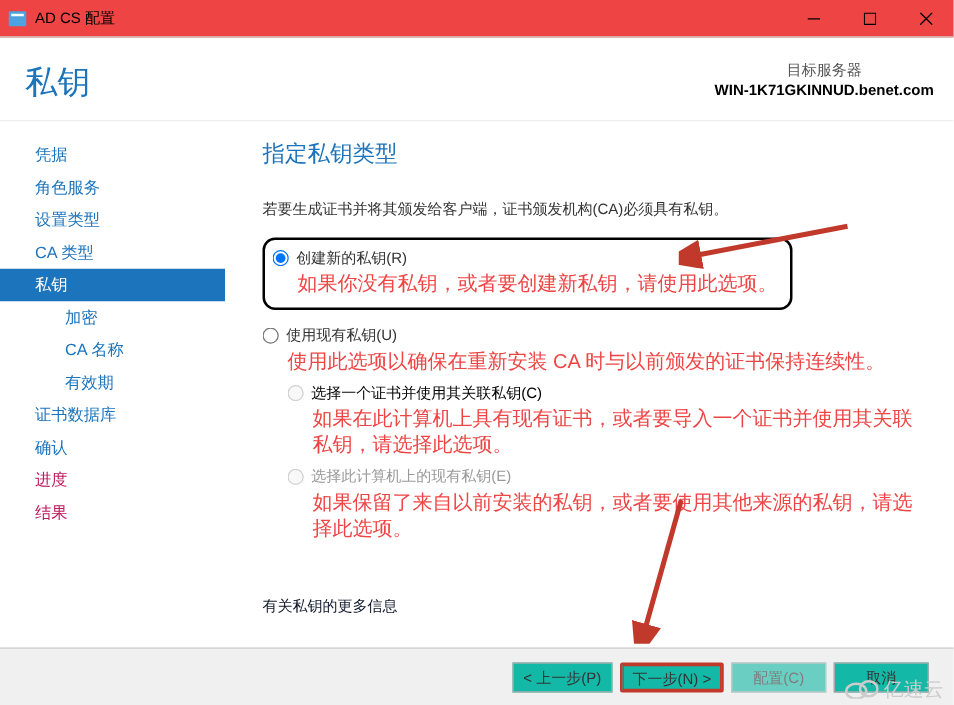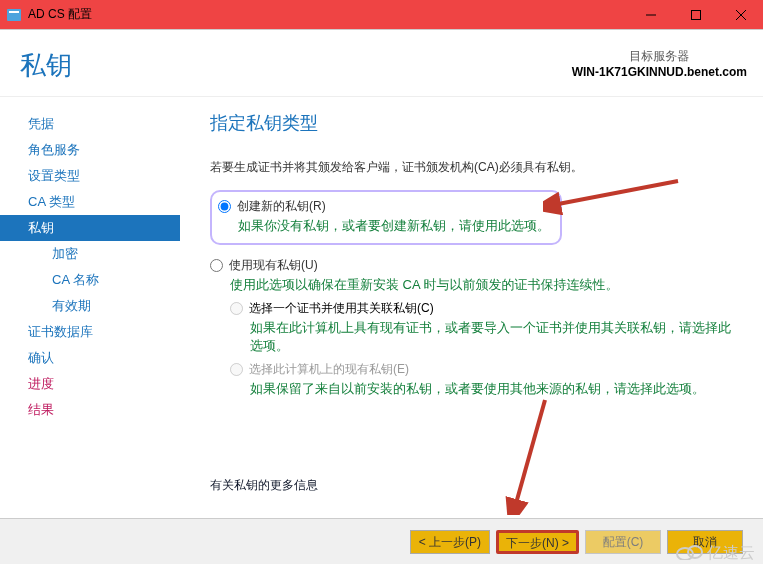--- a/index.html
+++ b/index.html
@@ -77,23 +77,23 @@
     font-size: 18px;
     color: #1c74bc;
     font-weight: 400;
     margin-bottom: 24px;
   }
   .intro { font-size: 12px; color:#333; margin-bottom: 14px;}
   .opt-group { margin-bottom: 10px; padding-left: 0px;}
   .opt-row { display:flex; align-items:flex-start;}
   .opt-radio { margin: 2px 6px 0 0;}
   .opt-label { font-size:12px;}
-  .opt-desc { font-size:13px; color:#15803d; margin-left: 20px; margin-top:2px;}
+  .opt-desc { font-size:16px; color:#ef4444; margin-left: 20px; margin-top:2px;}
   .highlight-box {
-    border: 2px solid #c4b5fd;
+    border: 2px solid #000000;
     border-radius: 10px;
     padding: 6px 10px 8px 6px;
     margin-bottom: 12px;
     display: inline-block;
   }
   .sub-opt { margin-left: 20px; margin-top:6px;}
   .more-link { color:#0f172a; font-size:12px; position:absolute; bottom:12px; left:30px; cursor:pointer;}
   .footer {
     height: 46px;
     border-top: 1px solid #ccc;
@@ -101,21 +101,21 @@
     align-items:center;
     justify-content:flex-end;
     padding-right:20px;
     background:#f0f0f0;
     position:absolute;
     bottom:0; left:0; right:0;
   }
   .btn {
     min-width: 76px;
     height: 24px;
-    background:#eab308;
+    background:#14b8a6;
     border:1px solid #aaa;
     font-size:12px;
     margin-left:6px;
     cursor:pointer;
     text-align:center;
     line-height:22px;
     padding: 0 8px;
   }
   .btn.primary {
     border: 2px solid #c0392b;

